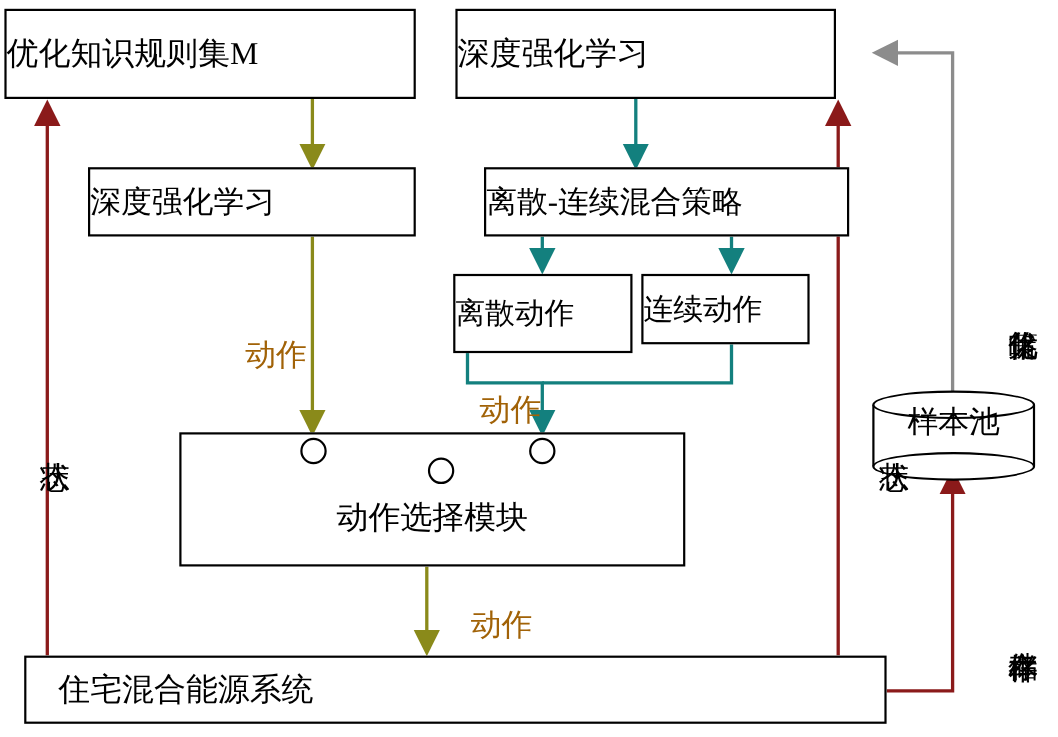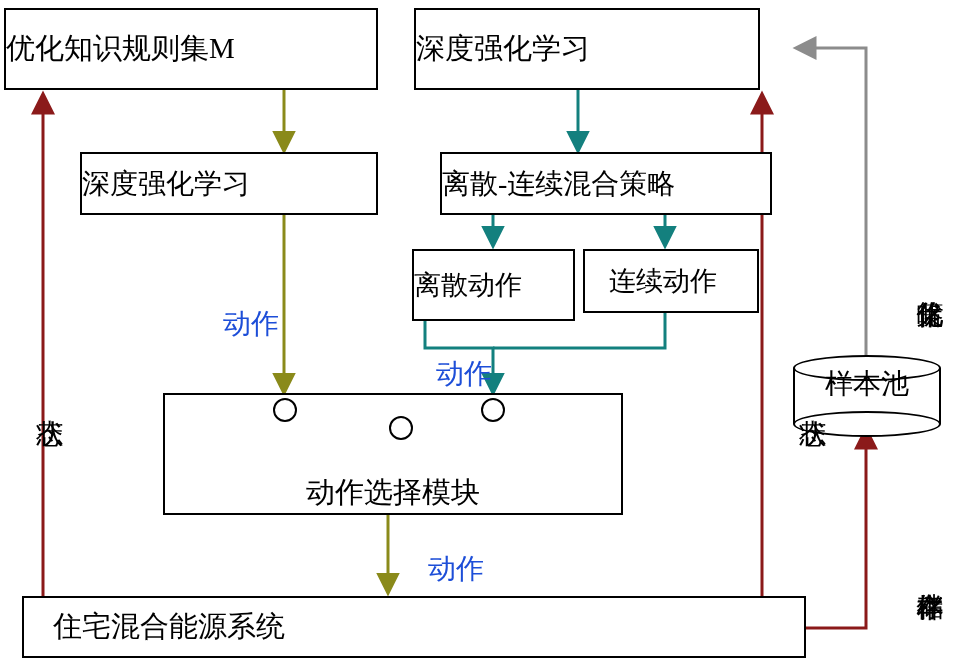--- a/index.html
+++ b/index.html
@@ -22,21 +22,21 @@
     box-sizing: border-box;
     display: flex;
     align-items: center;
     justify-content: flex-start;
     text-align: center;
     color: #000000;
     font-family: "Liberation Serif", "DejaVu Serif", serif;
   }
   .label {
     position: absolute;
-    color: #1d4ed8;
+    color: #a16207;
     font-family: "Liberation Serif", "DejaVu Serif", serif;
     white-space: pre;
     line-height: 1.0;
   }
   .vlabel {
     position: absolute;
     color: #000000;
     font-family: "Liberation Serif", "DejaVu Serif", serif;
     writing-mode: vertical-rl;
     text-orientation: upright;
@@ -145,25 +145,25 @@
   </div>
 
   <div class="box" style="left:412px; top:152px; width:332px; height:63px; font-size:28px;margin-left:28px;">
     <span>离散-连续混合策略</span>
   </div>
 
   <div class="box" style="left:412px; top:249px; width:163px; height:72px; font-size:27px;">
     <span>离散动作</span>
   </div>
 
-  <div class="box" style="left:583px; top:249px; width:176px; height:64px; font-size:27px;padding-left:24px;">
+  <div class="box" style="left:583px; top:249px; width:153px; height:64px; font-size:27px;">
     <span>连续动作</span>
   </div>
 
-  <div class="box" style="left:163px; top:393px; width:460px; height:122px; font-size:29px; align-items:flex-end; justify-content:center; padding-bottom:0;">
+  <div class="box" style="left:163px; top:393px; width:460px; height:122px; font-size:29px; align-items:flex-end; justify-content:center; padding-bottom:22px;">
     <span>动作选择模块</span>
   </div>
 
   <div class="circle" style="left:273px; top:398px; width:24px; height:24px;"></div>
   <div class="circle" style="left:481px; top:398px; width:24px; height:24px;"></div>
   <div class="circle" style="left:389px; top:416px; width:24px; height:24px;"></div>
 
   <div class="box" style="left:22px; top:596px; width:784px; height:62px; font-size:29px;padding-left:29px;">
     <span>住宅混合能源系统</span>
   </div>

